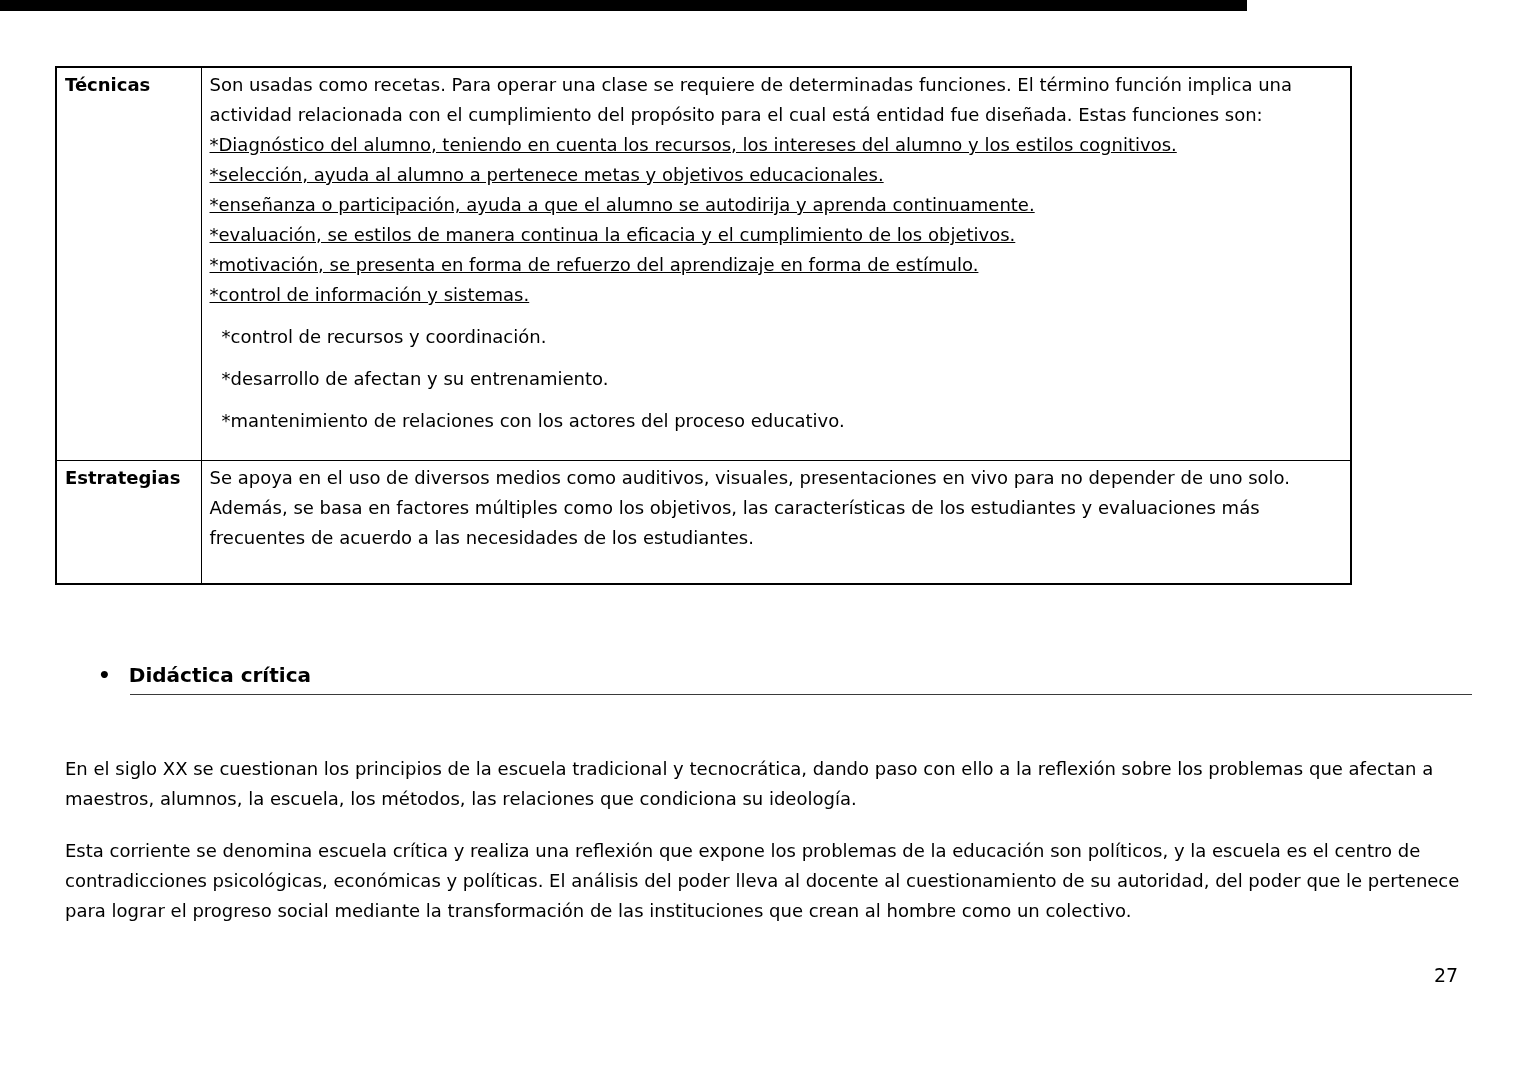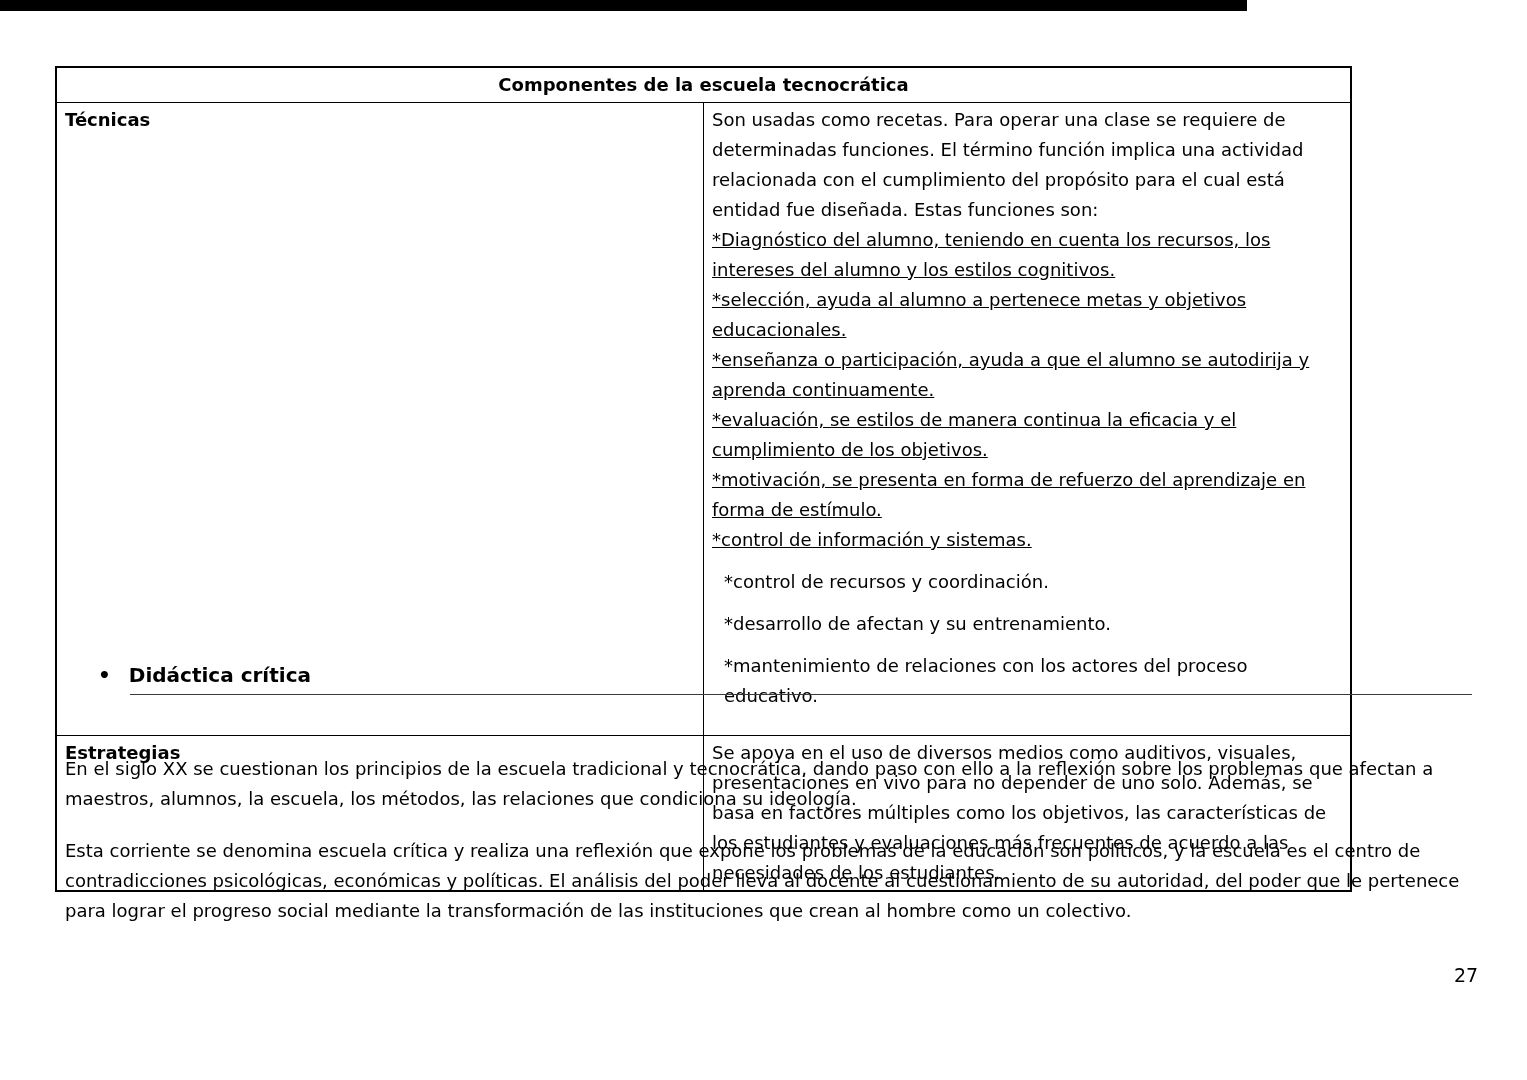--- a/index.html
+++ b/index.html
@@ -80,35 +80,31 @@
     margin: 0;
     font-size: 18px;
     line-height: 30px;
   }
   .para-1 { top: 754px; }
   .para-2 { top: 836px; }
   .page-number {
     position: absolute;
     top: 964px; left: 1434px;
     font-size: 19px;
-    margin-left: 20px;
   }
 </style>
 </head>
 <body>
 
 <div class="page">
 
   <div class="top-bar"></div>
 
   <table class="doc-table">
     <tbody>
-        <tr>
-      <td class="title-cell" colspan="2">Componentes de la escuela tecnocrática</td>
-    </tr>
     <tr>
       <td class="label-cell">Técnicas</td>
       <td class="content-cell">
         <div class="intro">Son usadas como recetas. Para operar una clase se requiere de determinadas funciones. El término función implica una actividad relacionada con el cumplimiento del propósito para el cual está entidad fue diseñada. Estas funciones son:</div>
         <div class="item-tight">*Diagnóstico del alumno, teniendo en cuenta los recursos, los intereses del alumno y los estilos cognitivos.</div>
         <div class="item-tight">*selección, ayuda al alumno a pertenece metas y objetivos educacionales.</div>
         <div class="item-tight">*enseñanza o participación, ayuda a que el alumno se autodirija y aprenda continuamente.</div>
         <div class="item-tight">*evaluación, se estilos de manera continua la eficacia y el cumplimiento de los objetivos.</div>
         <div class="item-tight">*motivación, se presenta en forma de refuerzo del aprendizaje en forma de estímulo.</div>
         <div class="item-tight">*control de información y sistemas.</div>

